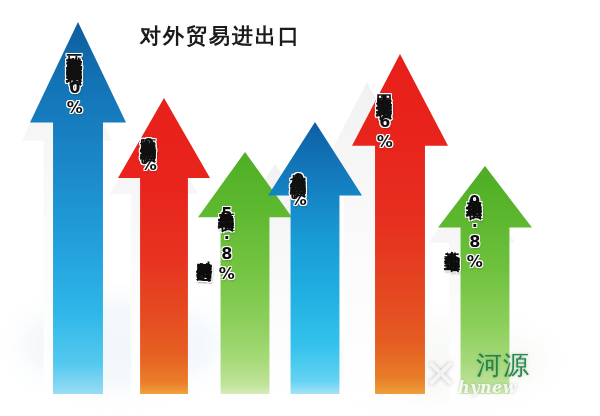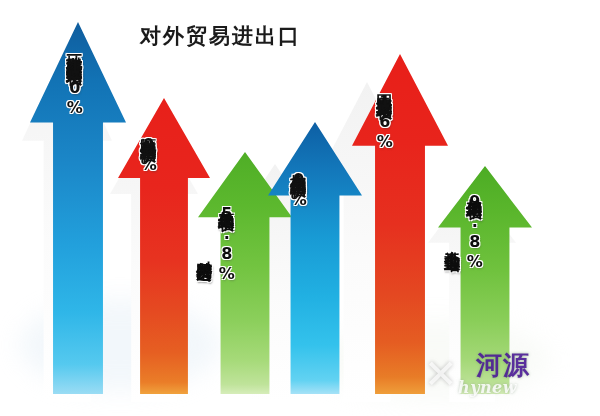--- a/index.html
+++ b/index.html
@@ -119,22 +119,22 @@
     position:absolute;
     right:6px; bottom:10px;
     z-index:60;
     width:170px; height:74px;
     pointer-events:none;
   }
   #wm-cn{
     position:absolute;
     left:52px; top:16px;
     font-size:26px;
-    font-weight:700;
-    color:#4c1d95;
+    font-weight:400;
+    color:#15803d;
     text-shadow:0 0 3px rgba(120,150,120,.75);
     letter-spacing:1px;
     opacity:.92;
     font-family:"DejaVu Sans","Liberation Sans",sans-serif;
   }
   #wm-en{
     position:absolute;
     left:34px; top:46px;
     font-size:16px;
     font-style:italic;

